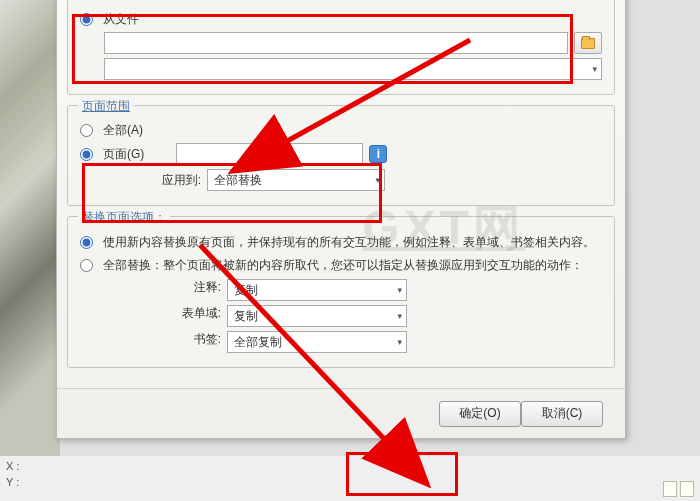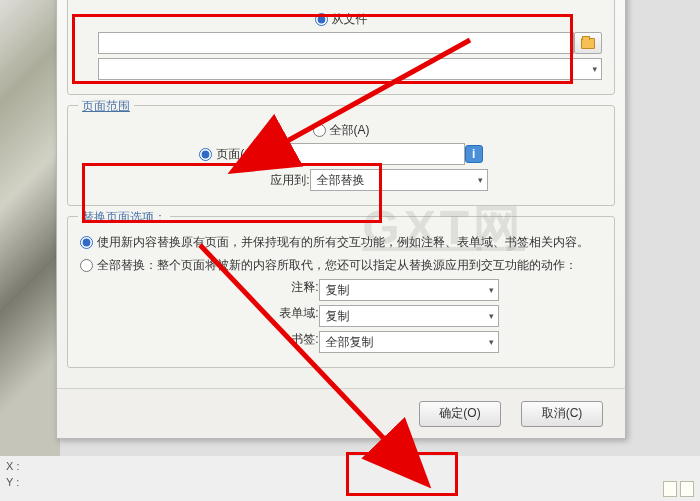--- a/index.html
+++ b/index.html
@@ -47,22 +47,21 @@
     background: #f4f4f0;
     padding: 0 4px;
     color: #4a74a8;
     font-size: 12px;
     text-decoration: underline;
   }
   .row {
     display: flex;
     align-items: center;
     margin: 4px 0;
-    gap: 0;
-    justify-content: center;
+    gap: 6px;
   }
   .row .indent { width: 18px; }
   input[type=radio] { width: 13px; height: 13px; vertical-align: middle; margin-right: 4px; accent-color: #316ac5; }
   label { vertical-align: middle; color: #333; }
   .text-input {
     flex: 1;
     height: 22px;
     border: 1px solid #aaa;
     background: #fff;
     padding: 0 4px;
@@ -122,21 +121,20 @@
   .opt-text { flex: 1; line-height: 1.6; color: #333; }
   .footer {
     position: absolute;
     bottom: 0; left: 0; right: 0;
     height: 50px;
     background: #f0efeb;
     border-top: 1px solid #d0d0cc;
     display: flex;
     justify-content: flex-end;
     align-items: center;
-    gap: 20px;
     padding-right: 22px;
   }
   .btn {
     min-width: 82px;
     height: 26px;
     border: 1px solid #9a9a9a;
     background: linear-gradient(#fcfcfc,#e3e3e3);
     border-radius: 3px;
     display: flex; align-items: center; justify-content: center;
     color: #333;

